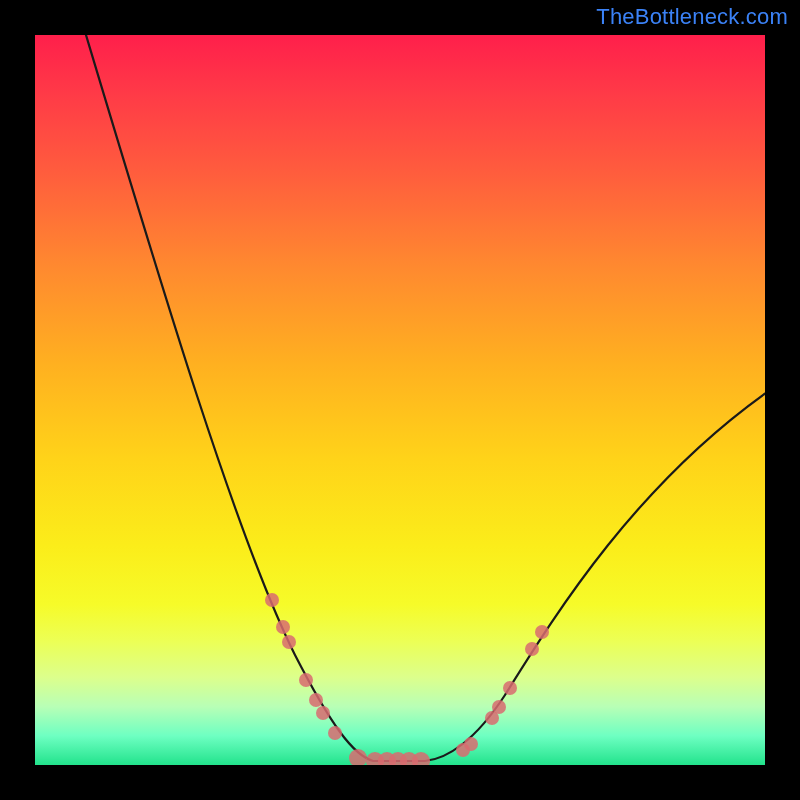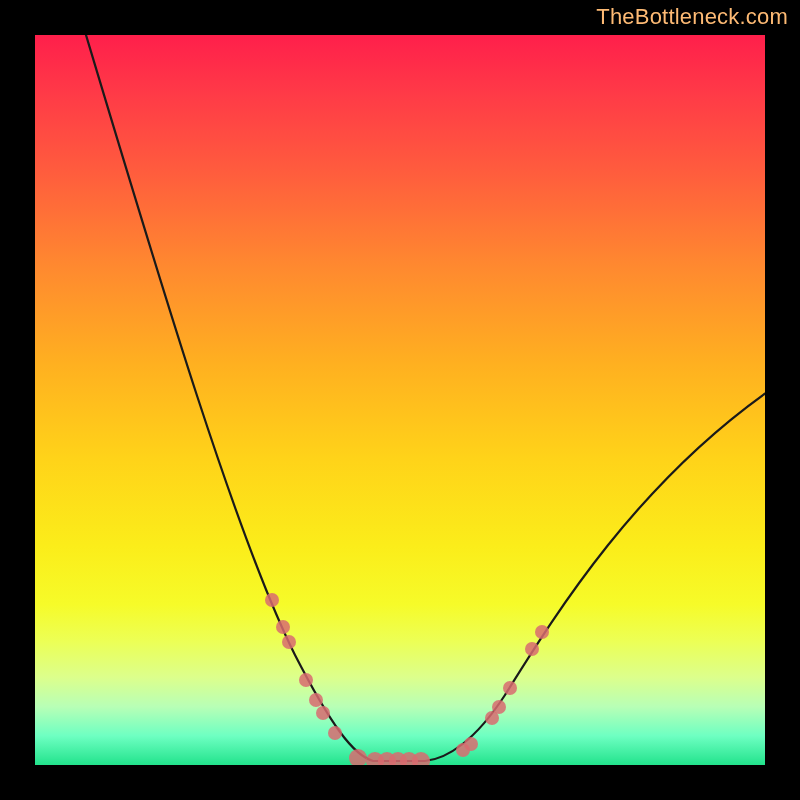--- a/index.html
+++ b/index.html
@@ -9,21 +9,21 @@
     width: 800px;
     height: 800px;
     background: #000;
   }
   .watermark {
     position: absolute;
     top: 4px;
     right: 12px;
     font-family: Arial, Helvetica, sans-serif;
     font-size: 22px;
-    color: #fdba74;
+    color: #3b82f6;
     letter-spacing: 0.2px;
     z-index: 10;
   }
   .plot {
     position: absolute;
     left: 35px;
     top: 35px;
     width: 730px;
     height: 730px;
     overflow: hidden;

